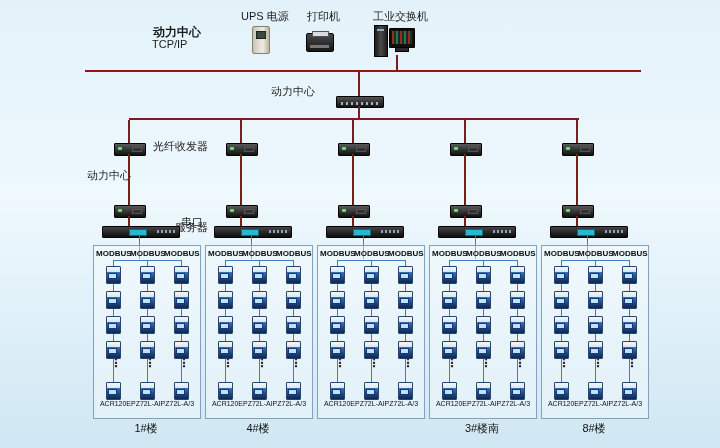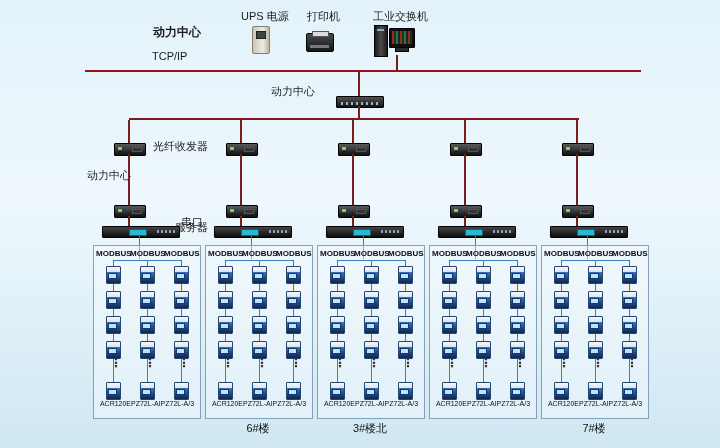--- a/index.html
+++ b/index.html
@@ -59,21 +59,21 @@
   <div class="lbl" style="left:373px;top:9px">工业交换机</div>
 
   <div class="ups-device" style="left:252px;top:26px"></div>
   <div class="printer-device" style="left:306px;top:33px"></div>
   <div class="host-tower" style="left:374px;top:25px"></div>
   <div class="host-monitor" style="left:389px;top:28px">
     <div class="host-screen"></div>
   </div>
   <div class="host-stand" style="left:395px;top:47px"></div>
 
-  <div class="lbl" style="left:152px;top:50px">TCP/IP</div>
+  <div class="lbl" style="left:152px;top:38px">TCP/IP</div>
   <div class="vline" style="left:396px;top:55px;height:15px"></div>
   <div class="hline trunk" style="left:85px;top:70px;width:556px"></div>
 
   <div class="vline" style="left:358px;top:72px;height:24px"></div>
   <div class="lbl" style="left:271px;top:84px">动力中心</div>
   <div class="switch-device" style="left:336px;top:96px"></div>
   <div class="vline" style="left:358px;top:106px;height:13px"></div>
   <div class="hline" style="left:129px;top:118px;width:450px"></div>
 
   <div class="lbl" style="left:153px;top:139px">光纤收发器</div>
@@ -109,20 +109,21 @@
       <div class="modbus" style="left: 70px; top: 3px;">MODBUS</div>
       <div class="blue-v" style="left: 87px; top: 14px; height: 134px;"></div>
       <div class="meter" style="left: 80px; top: 20px;"></div>
       <div class="meter" style="left: 80px; top: 45px;"></div>
       <div class="meter" style="left: 80px; top: 70px;"></div>
       <div class="meter" style="left: 80px; top: 95px;"></div>
       <div class="meter" style="left: 80px; top: 136px;"></div>
       <div class="dots" style="left: 84px; top: 112px;">⋮</div>
       <div class="model" style="top: 154px;">ACR120EPZ72L-AIPZ72L-A/3</div>
     </div>
+    <div class="building" style="left: 93px; top: 421px;">1#楼</div>
     <div class="vline" style="left: 240px; top: 120px; height: 23px;"></div>
     <div class="transceiver" style="left: 226px; top: 143px;"></div>
     <div class="vline" style="left: 240px; top: 154px; height: 51px;"></div>
     <div class="transceiver" style="left: 226px; top: 205px;"></div>
     <div class="vline" style="left: 240px; top: 216px; height: 10px;"></div>
     <div class="serial-server" style="left: 214px; top: 226px;"></div>
     <div class="blue-v" style="left: 251px; top: 236px; height: 23px;"></div>
     <div class="group-box" style="left: 205px; top: 245px;">
       <div class="blue-h" style="left: 19px; top: 14px; width: 68px;"></div>
       <div class="modbus" style="left: 2px; top: 3px;">MODBUS</div>
@@ -144,21 +145,21 @@
       <div class="modbus" style="left: 70px; top: 3px;">MODBUS</div>
       <div class="blue-v" style="left: 87px; top: 14px; height: 134px;"></div>
       <div class="meter" style="left: 80px; top: 20px;"></div>
       <div class="meter" style="left: 80px; top: 45px;"></div>
       <div class="meter" style="left: 80px; top: 70px;"></div>
       <div class="meter" style="left: 80px; top: 95px;"></div>
       <div class="meter" style="left: 80px; top: 136px;"></div>
       <div class="dots" style="left: 84px; top: 112px;">⋮</div>
       <div class="model" style="top: 154px;">ACR120EPZ72L-AIPZ72L-A/3</div>
     </div>
-    <div class="building" style="left: 205px; top: 421px;">6#楼</div>
+    <div class="building" style="left: 205px; top: 421px;">4#楼</div>
     <div class="vline" style="left: 352px; top: 120px; height: 23px;"></div>
     <div class="transceiver" style="left: 338px; top: 143px;"></div>
     <div class="vline" style="left: 352px; top: 154px; height: 51px;"></div>
     <div class="transceiver" style="left: 338px; top: 205px;"></div>
     <div class="vline" style="left: 352px; top: 216px; height: 10px;"></div>
     <div class="serial-server" style="left: 326px; top: 226px;"></div>
     <div class="blue-v" style="left: 363px; top: 236px; height: 23px;"></div>
     <div class="group-box" style="left: 317px; top: 245px;">
       <div class="blue-h" style="left: 19px; top: 14px; width: 68px;"></div>
       <div class="modbus" style="left: 2px; top: 3px;">MODBUS</div>
@@ -180,21 +181,20 @@
       <div class="modbus" style="left: 70px; top: 3px;">MODBUS</div>
       <div class="blue-v" style="left: 87px; top: 14px; height: 134px;"></div>
       <div class="meter" style="left: 80px; top: 20px;"></div>
       <div class="meter" style="left: 80px; top: 45px;"></div>
       <div class="meter" style="left: 80px; top: 70px;"></div>
       <div class="meter" style="left: 80px; top: 95px;"></div>
       <div class="meter" style="left: 80px; top: 136px;"></div>
       <div class="dots" style="left: 84px; top: 112px;">⋮</div>
       <div class="model" style="top: 154px;">ACR120EPZ72L-AIPZ72L-A/3</div>
     </div>
-    <div class="building" style="left: 317px; top: 421px;">3#楼北</div>
     <div class="vline" style="left: 464px; top: 120px; height: 23px;"></div>
     <div class="transceiver" style="left: 450px; top: 143px;"></div>
     <div class="vline" style="left: 464px; top: 154px; height: 51px;"></div>
     <div class="transceiver" style="left: 450px; top: 205px;"></div>
     <div class="vline" style="left: 464px; top: 216px; height: 10px;"></div>
     <div class="serial-server" style="left: 438px; top: 226px;"></div>
     <div class="blue-v" style="left: 475px; top: 236px; height: 23px;"></div>
     <div class="group-box" style="left: 429px; top: 245px;">
       <div class="blue-h" style="left: 19px; top: 14px; width: 68px;"></div>
       <div class="modbus" style="left: 2px; top: 3px;">MODBUS</div>
@@ -216,20 +216,21 @@
       <div class="modbus" style="left: 70px; top: 3px;">MODBUS</div>
       <div class="blue-v" style="left: 87px; top: 14px; height: 134px;"></div>
       <div class="meter" style="left: 80px; top: 20px;"></div>
       <div class="meter" style="left: 80px; top: 45px;"></div>
       <div class="meter" style="left: 80px; top: 70px;"></div>
       <div class="meter" style="left: 80px; top: 95px;"></div>
       <div class="meter" style="left: 80px; top: 136px;"></div>
       <div class="dots" style="left: 84px; top: 112px;">⋮</div>
       <div class="model" style="top: 154px;">ACR120EPZ72L-AIPZ72L-A/3</div>
     </div>
+    <div class="building" style="left: 429px; top: 421px;">3#楼南</div>
     <div class="vline" style="left: 576px; top: 120px; height: 23px;"></div>
     <div class="transceiver" style="left: 562px; top: 143px;"></div>
     <div class="vline" style="left: 576px; top: 154px; height: 51px;"></div>
     <div class="transceiver" style="left: 562px; top: 205px;"></div>
     <div class="vline" style="left: 576px; top: 216px; height: 10px;"></div>
     <div class="serial-server" style="left: 550px; top: 226px;"></div>
     <div class="blue-v" style="left: 587px; top: 236px; height: 23px;"></div>
     <div class="group-box" style="left: 541px; top: 245px;">
       <div class="blue-h" style="left: 19px; top: 14px; width: 68px;"></div>
       <div class="modbus" style="left: 2px; top: 3px;">MODBUS</div>
@@ -251,14 +252,14 @@
       <div class="modbus" style="left: 70px; top: 3px;">MODBUS</div>
       <div class="blue-v" style="left: 87px; top: 14px; height: 134px;"></div>
       <div class="meter" style="left: 80px; top: 20px;"></div>
       <div class="meter" style="left: 80px; top: 45px;"></div>
       <div class="meter" style="left: 80px; top: 70px;"></div>
       <div class="meter" style="left: 80px; top: 95px;"></div>
       <div class="meter" style="left: 80px; top: 136px;"></div>
       <div class="dots" style="left: 84px; top: 112px;">⋮</div>
       <div class="model" style="top: 154px;">ACR120EPZ72L-AIPZ72L-A/3</div>
     </div>
-    <div class="building" style="left: 541px; top: 421px;">7#楼</div>
+    <div class="building" style="left: 541px; top: 421px;">8#楼</div>
   </div>
 
 </body></html>

